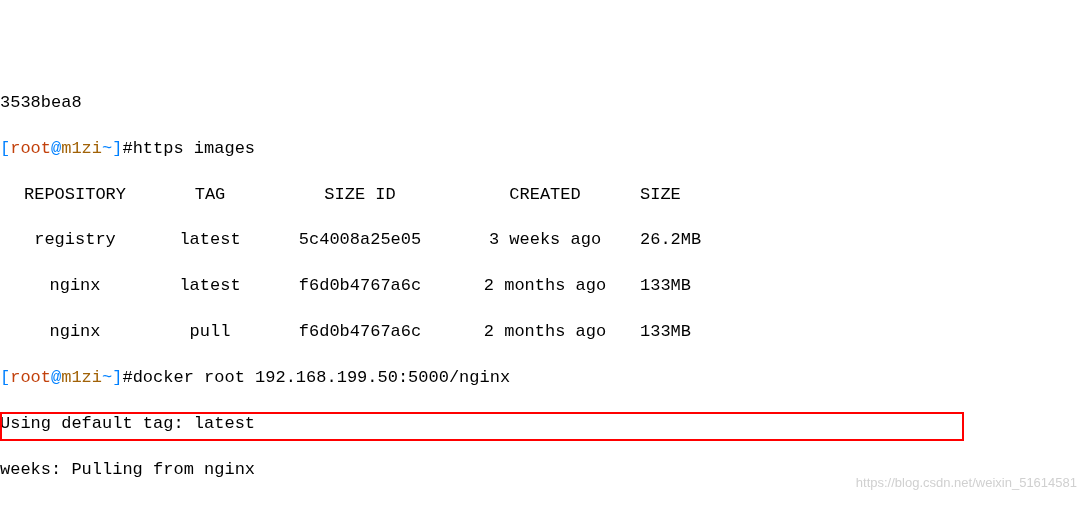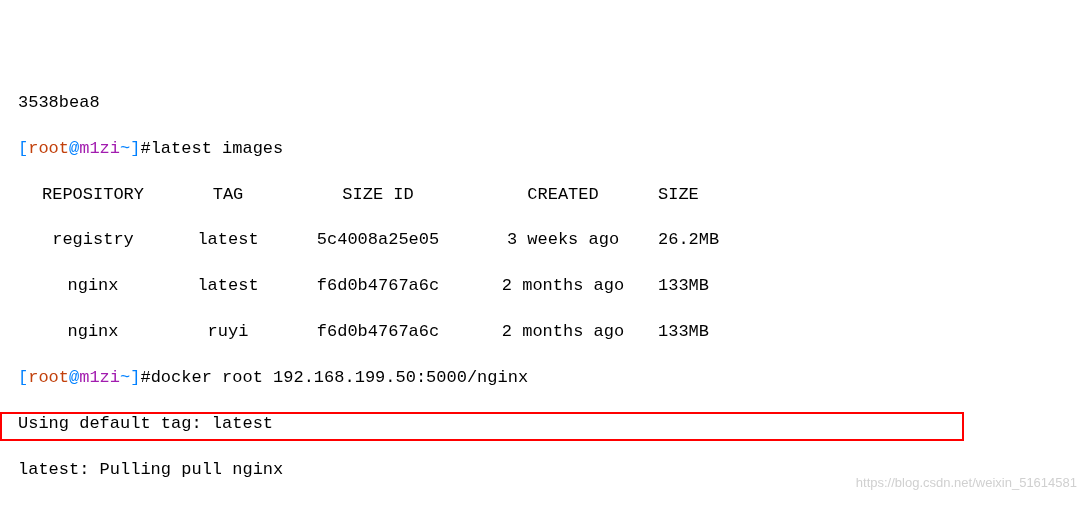--- a/index.html
+++ b/index.html
@@ -8,26 +8,25 @@
       background: #ffffff;
       font-family: 'Courier New', Consolas, monospace;
       font-size: 17px;
       line-height: 1.35;
       color: #000000;
       white-space: pre;
       overflow: hidden;
     }
     .line {
       display: block;
-      margin-left: 18px;
     }
     .bracket { color: #0080ff; }
     .root { color: #c2410c; }
     .at { color: #0080ff; }
-    .host { color: #a21caf; }
+    .host { color: #a16207; }
     .tilde { color: #0080ff; }
     .hash { color: #000000; }
     .highlight-box {
       position: absolute;
       border: 2px solid #ff0000;
       background: transparent;
       pointer-events: none;
     }
     .watermark {
       position: absolute;
@@ -37,28 +36,28 @@
       white-space: nowrap;
     }
     .col { display: inline-block; text-align: center; }
   </style>
 </head>
 <body>
 
 
 
 <div class="line">3538bea8</div>
-<div class="line"><span class="bracket">[</span><span class="root">root</span><span class="at">@</span><span class="host">m1zi</span><span class="tilde">~</span><span class="bracket">]</span><span class="hash">#</span><span>latest images</span></div>
+<div class="line"><span class="bracket">[</span><span class="root">root</span><span class="at">@</span><span class="host">m1zi</span><span class="tilde">~</span><span class="bracket">]</span><span class="hash">#</span><span>https images</span></div>
 <div class="line"><span class="col" style="width:150px">REPOSITORY</span><span class="col" style="width:120px">TAG</span><span class="col" style="width:180px">SIZE ID</span><span class="col" style="width:190px">CREATED</span><span class="col">SIZE</span></div>
 <div class="line"><span class="col" style="width:150px">registry</span><span class="col" style="width:120px">latest</span><span class="col" style="width:180px">5c4008a25e05</span><span class="col" style="width:190px">3 weeks ago</span><span class="col">26.2MB</span></div>
 <div class="line"><span class="col" style="width:150px">nginx</span><span class="col" style="width:120px">latest</span><span class="col" style="width:180px">f6d0b4767a6c</span><span class="col" style="width:190px">2 months ago</span><span class="col">133MB</span></div>
-<div class="line"><span class="col" style="width:150px">nginx</span><span class="col" style="width:120px">ruyi</span><span class="col" style="width:180px">f6d0b4767a6c</span><span class="col" style="width:190px">2 months ago</span><span class="col">133MB</span></div>
+<div class="line"><span class="col" style="width:150px">nginx</span><span class="col" style="width:120px">pull</span><span class="col" style="width:180px">f6d0b4767a6c</span><span class="col" style="width:190px">2 months ago</span><span class="col">133MB</span></div>
 <div class="line"><span class="bracket">[</span><span class="root">root</span><span class="at">@</span><span class="host">m1zi</span><span class="tilde">~</span><span class="bracket">]</span><span class="hash">#</span><span>docker root 192.168.199.50:5000/nginx</span></div>
 <div class="line">Using default tag: latest</div>
-<div class="line">latest: Pulling pull nginx</div>
+<div class="line">weeks: Pulling from nginx</div>
 <div class="line">Digest: sha256:0b159cd1ee1203dad901967ac55eee18c24da84ba3be384690304be93538bea8</div>
 
 
 
 
 
 
 
 
 

